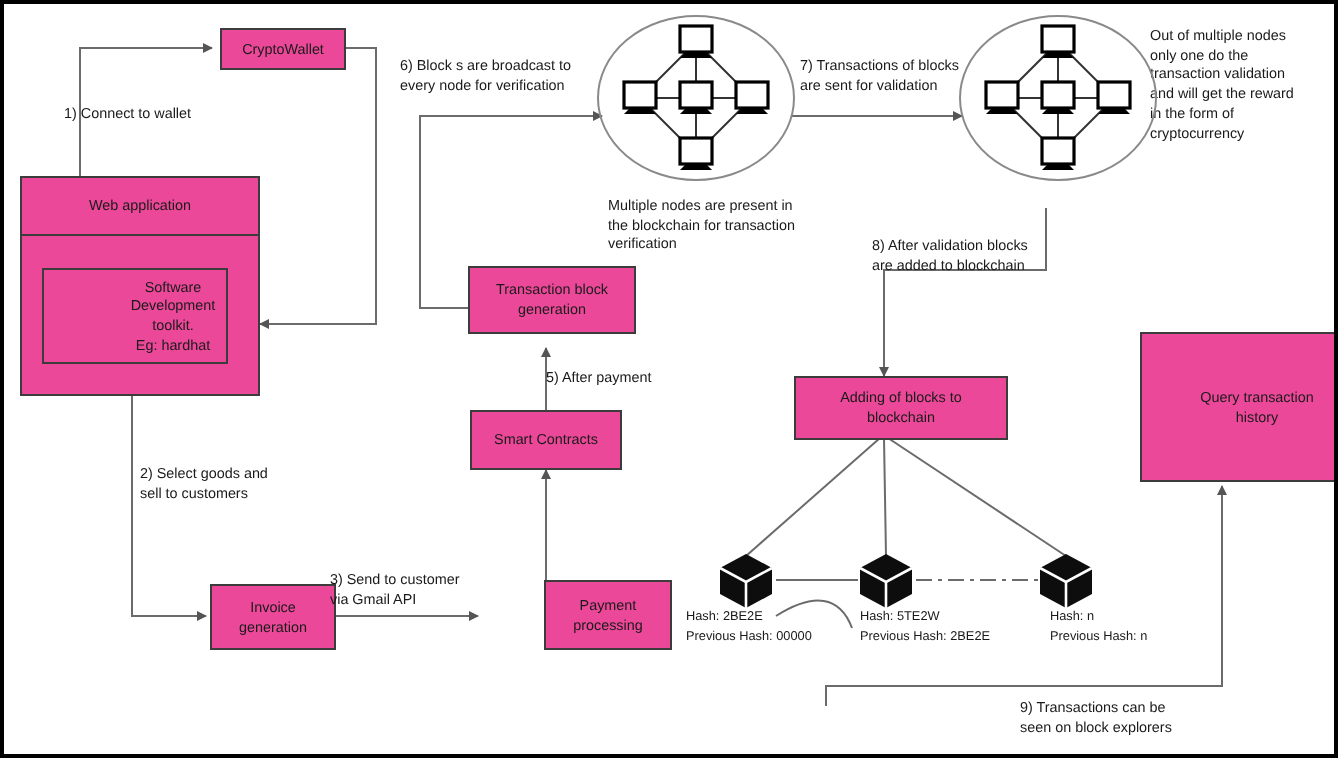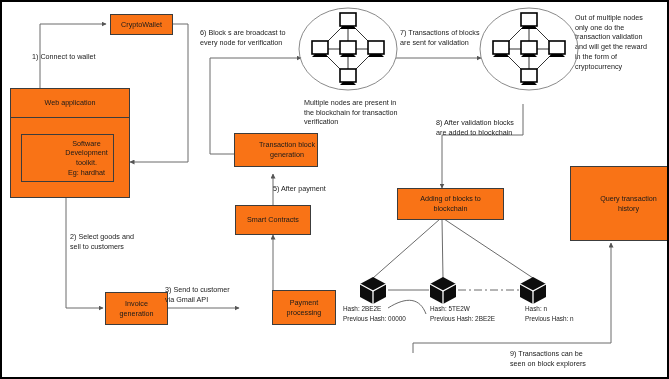--- a/index.html
+++ b/index.html
@@ -21,21 +21,21 @@
     position: absolute;
     left: 0;
     top: 0;
     width: 669px;
     height: 379px;
   }
   .node-box {
     position: absolute;
     box-sizing: border-box;
     border: 1px solid #3c3c3c;
-    background: #f97316;
+    background: #ec4899;
     display: flex;
     align-items: center;
     justify-content: center;
     text-align: center;
     font-size: 7.2px;
     line-height: 1.35;
     color: #1a1a1a;
     padding: 2px;
   }
   .label {
@@ -132,21 +132,21 @@
 
   <div class="node-box" style="left:239px; top:288px; width:64px; height:35px;margin-left:31px;">
     <span style="white-space:pre-line;">Payment
 processing</span>
   </div>
 
   <div class="node-box" style="left:233px; top:203px; width:76px; height:30px;">
     <span>Smart Contracts</span>
   </div>
 
-  <div class="node-box" style="left:232px; top:131px; width:84px; height:34px;justify-content:flex-end;">
+  <div class="node-box" style="left:232px; top:131px; width:84px; height:34px;">
     <span style="white-space:pre-line;">Transaction block
 generation</span>
   </div>
 
   <div class="node-box" style="left:395px; top:186px; width:107px; height:32px;">
     <span style="white-space:pre-line;">Adding of blocks to
 blockchain</span>
   </div>
 
   <div class="node-box" style="left:568px; top:164px; width:117px; height:75px;">

